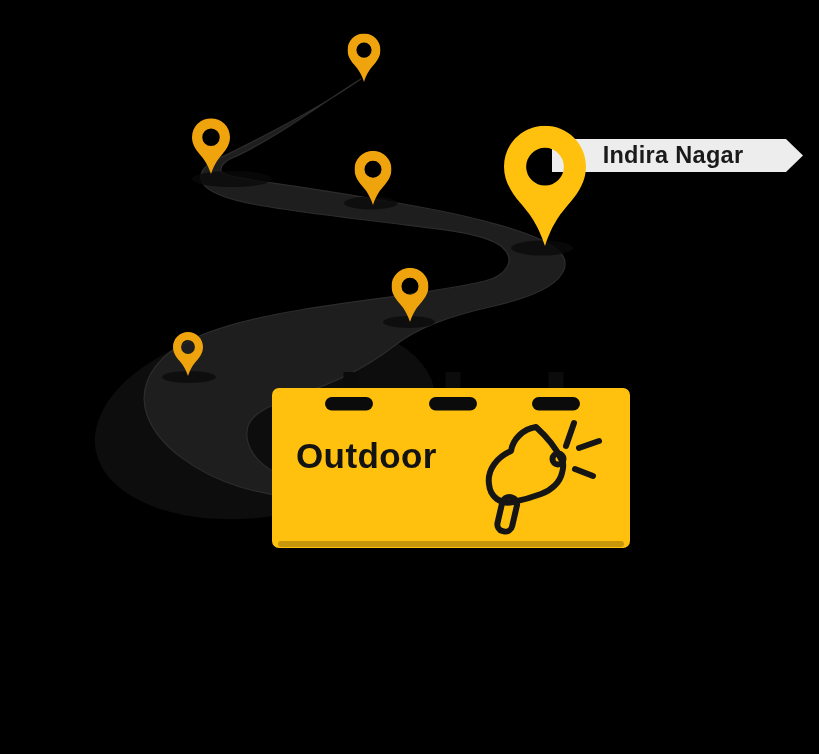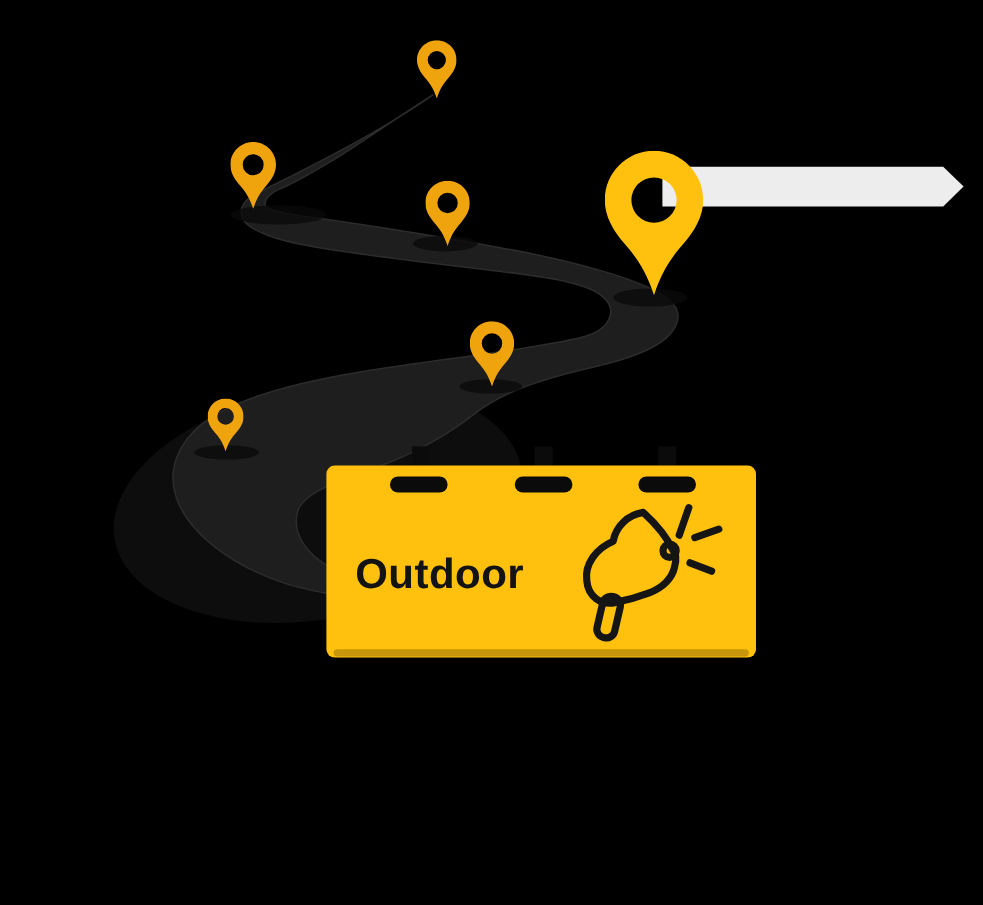--- a/index.html
+++ b/index.html
@@ -15,21 +15,21 @@
     position:absolute;
     left:560px;top:138px;width:226px;height:34px;
     line-height:34px;text-align:center;
     font-size:23.5px;font-weight:700;letter-spacing:.3px;
     color:#1a1a1a;white-space:nowrap;
   }
   .billboard-text{
     position:absolute;
     left:296px;top:433px;width:200px;
     font-size:35px;font-weight:700;letter-spacing:.4px;
-    line-height:45px;color:#131313;margin-top:23px;
+    line-height:45px;color:#131313;
   }
 </style>
 </head>
 <body>
 
 <div class="stage">
 
   <svg width="819" height="754" viewBox="0 0 819 754">
     <defs>
       <symbol id="pin" viewBox="0 0 30 44">
@@ -109,18 +109,19 @@
                C564 466 564 462 561 459
                C556 448 547 437 536 427 Z"></path>
       <circle cx="558" cy="459" r="5.5"></circle>
       <rect x="503" y="497" width="15" height="35" rx="7" transform="rotate(13 510 500)"></rect>
       <path d="M566 446 L574 423"></path>
       <path d="M579 448 L599 441"></path>
       <path d="M575 469 L593 476"></path>
     </g>
   </svg>
 
+  <div class="banner-label">Indira Nagar</div>
 
   <div class="billboard-text">
     <div>Outdoor</div>
   </div>
 
 </div>
 
 </body></html>

